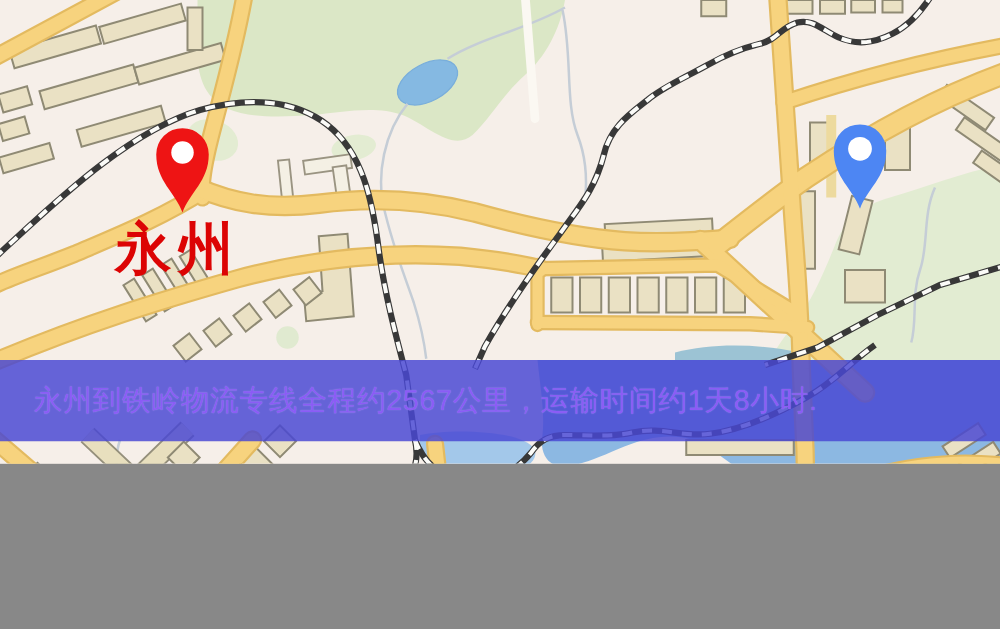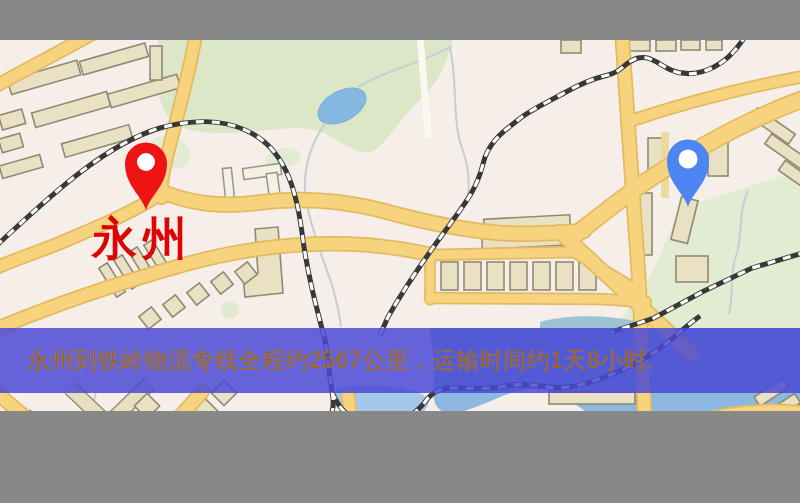--- a/index.html
+++ b/index.html
@@ -1,31 +1,30 @@
 <!DOCTYPE html>
 <html><head>
 <meta charset="utf-8">
 <style>
   html,body{margin:0;padding:0;background:#888;}
   #stage{
     position:relative;width:800px;height:371px;overflow:hidden;
     font-family:"Liberation Sans",sans-serif;
     background:#f6efe9;
-    margin-top:40px;
   }
   #map-art{position:absolute;left:0;top:0;width:800px;height:503px;display:block;}
   
   #banner{
     position:absolute;left:0;top:288px;width:800px;height:65px;
     background:rgba(73,71,211,0.84);
     display:flex;align-items:center;
     z-index:30;
   }
   #banner .txt{
-    padding-left:27px;color:#a16207;font-size:23px;font-weight:500;
+    padding-left:27px;color:#8b5cf6;font-size:23px;font-weight:500;
     letter-spacing:0.5px;white-space:nowrap;
     font-family:"Liberation Sans",sans-serif;
     text-shadow:0 0 1px rgba(255,255,255,.35);
   }
   
   .pin{position:absolute;z-index:20;}
   #pin-origin{left:116px;top:100px;width:60px;height:72px;}
   #pin-dest{left:658px;top:97px;width:60px;height:72px;}
   
   .city-label{

